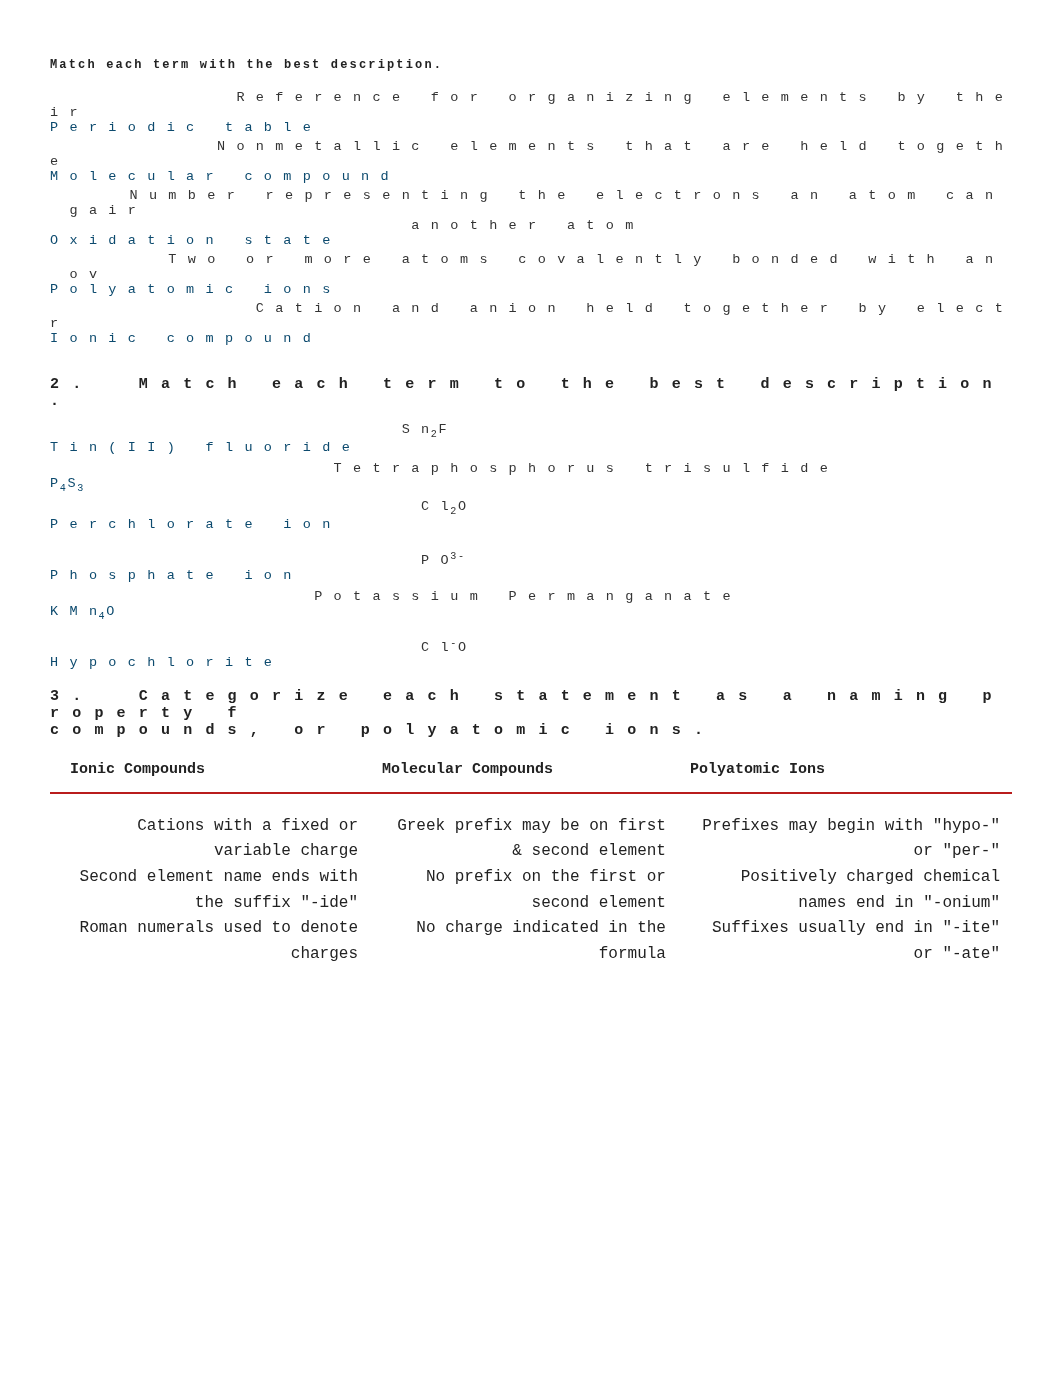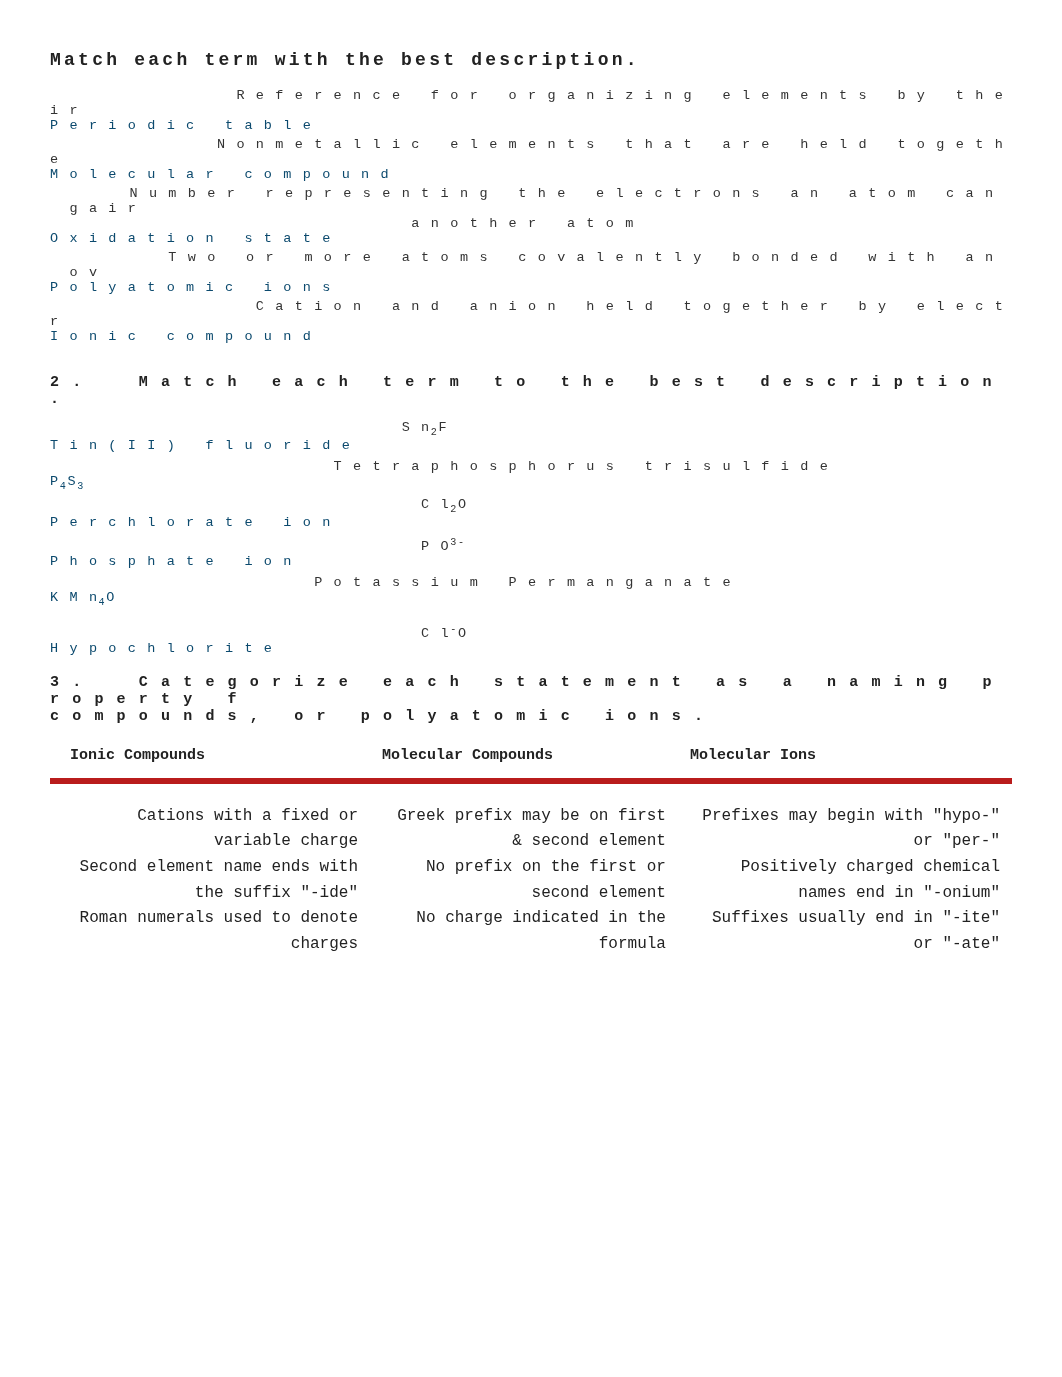--- a/index.html
+++ b/index.html
@@ -10,24 +10,24 @@
     body {
       background: #fff;
       font-family: 'Courier New', Courier, monospace;
       width: 1062px;
       min-height: 1377px;
       padding: 40px 50px;
       color: #222;
     }
     .section-title {
       font-weight: bold;
-      font-size: 18px;
+      font-size: 12px;
       letter-spacing: 0.18em;
       margin-bottom: 18px;
-      margin-top: 10px;
+      margin-top: 18px;
     }
     .match-item {
       margin-bottom: 4px;
       font-size: 13.5px;
       letter-spacing: 0.12em;
     }
     .match-description {
       padding-left: 60px;
       color: #333;
     }
@@ -44,21 +44,21 @@
     .cat-table {
       width: 100%;
       border-collapse: collapse;
       margin-top: 12px;
     }
     .cat-table th {
       font-weight: bold;
       font-size: 15px;
       padding: 10px 12px 14px 12px;
       text-align: left;
-      border-bottom: 6px solid #b91c1c;
+      border-bottom: 2px solid #b91c1c;
     }
     .cat-table td {
       font-size: 16px;
       padding: 20px 12px;
       vertical-align: top;
       line-height: 1.6;
       text-align: right;
     }
     .cat-table tr.header-row th:first-child {
       padding-left: 20px;
@@ -122,21 +122,21 @@
       <div class="match-item" style="margin-top:6px;">
         <span class="match-description">&nbsp;&nbsp;&nbsp;&nbsp;&nbsp;&nbsp;&nbsp;&nbsp;&nbsp;&nbsp;&nbsp;&nbsp;&nbsp;&nbsp;&nbsp;&nbsp;&nbsp;&nbsp;&nbsp;&nbsp;&nbsp;&nbsp; T e t r a p h o s p h o r u s &nbsp; t r i s u l f i d e</span><br>
         <span class="match-term">P<sub>4</sub>S<sub>3</sub></span>
       </div>
 
       <div class="match-item" style="margin-top:6px;">
         <span class="match-description">&nbsp;&nbsp;&nbsp;&nbsp;&nbsp;&nbsp;&nbsp;&nbsp;&nbsp;&nbsp;&nbsp;&nbsp;&nbsp;&nbsp;&nbsp;&nbsp;&nbsp;&nbsp;&nbsp;&nbsp;&nbsp;&nbsp;&nbsp;&nbsp;&nbsp;&nbsp;&nbsp;&nbsp;&nbsp;&nbsp;&nbsp; C l<sub>2</sub>O</span><br>
         <span class="match-term">P e r c h l o r a t e &nbsp; i o n</span>
       </div>
 
-      <div class="match-item" style="margin-top:6px;">
+      <div class="match-item" style="margin-top:18px;">
         <span class="match-description">&nbsp;&nbsp;&nbsp;&nbsp;&nbsp;&nbsp;&nbsp;&nbsp;&nbsp;&nbsp;&nbsp;&nbsp;&nbsp;&nbsp;&nbsp;&nbsp;&nbsp;&nbsp;&nbsp;&nbsp;&nbsp;&nbsp;&nbsp;&nbsp;&nbsp;&nbsp;&nbsp;&nbsp;&nbsp;&nbsp;&nbsp; P O<sup>3-</sup></span><br>
         <span class="match-term">P h o s p h a t e &nbsp; i o n</span>
       </div>
 
       <div class="match-item" style="margin-top:6px;">
         <span class="match-description">&nbsp;&nbsp;&nbsp;&nbsp;&nbsp;&nbsp;&nbsp;&nbsp;&nbsp;&nbsp;&nbsp;&nbsp;&nbsp;&nbsp;&nbsp;&nbsp;&nbsp;&nbsp;&nbsp;&nbsp; P o t a s s i u m &nbsp; P e r m a n g a n a t e</span><br>
         <span class="match-term">K M n<sub>4</sub>O</span>
       </div>
 
       <div class="match-item" style="margin-top:16px;">
@@ -153,21 +153,21 @@
     <table class="cat-table">
       <thead>
         <tr class="header-row">
           <th>
             <span>Ionic Compounds</span>
           </th>
           <th>
             <span>Molecular Compounds</span>
           </th>
           <th>
-            <span>Molecular Ions</span>
+            <span>Polyatomic Ions</span>
           </th>
         </tr>
       </thead>
       <tbody>
         <tr>
           <td>
             Cations with a fixed or variable charge<br>Second element name ends with the suffix "-ide"<br>Roman numerals used to denote charges
           </td>
           <td>
             Greek prefix may be on first &amp; second element<br>No prefix on the first or second element<br>No charge indicated in the formula

